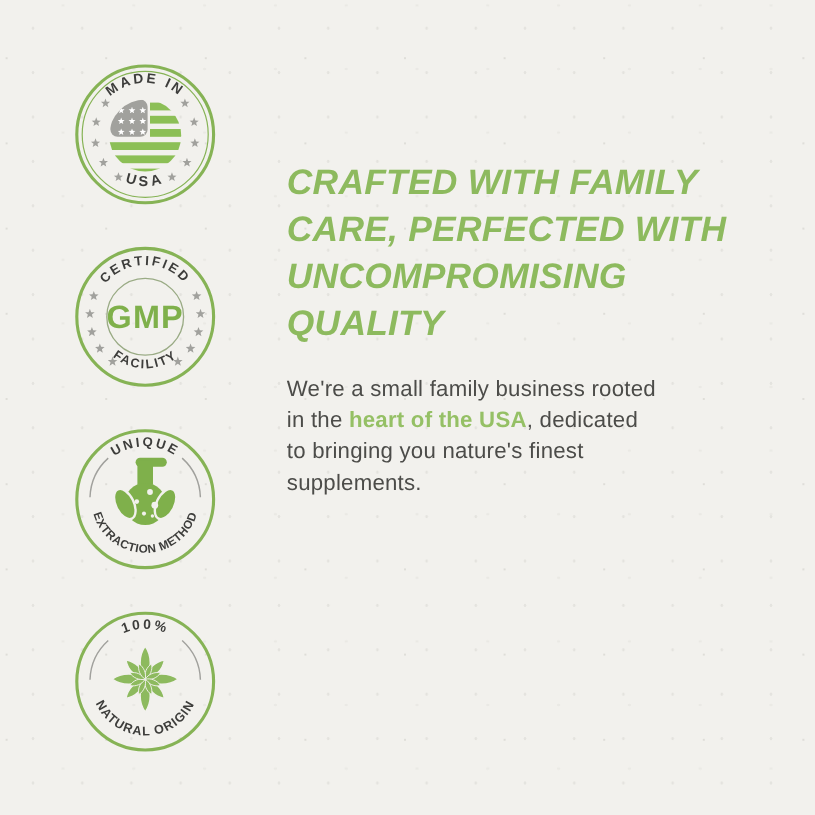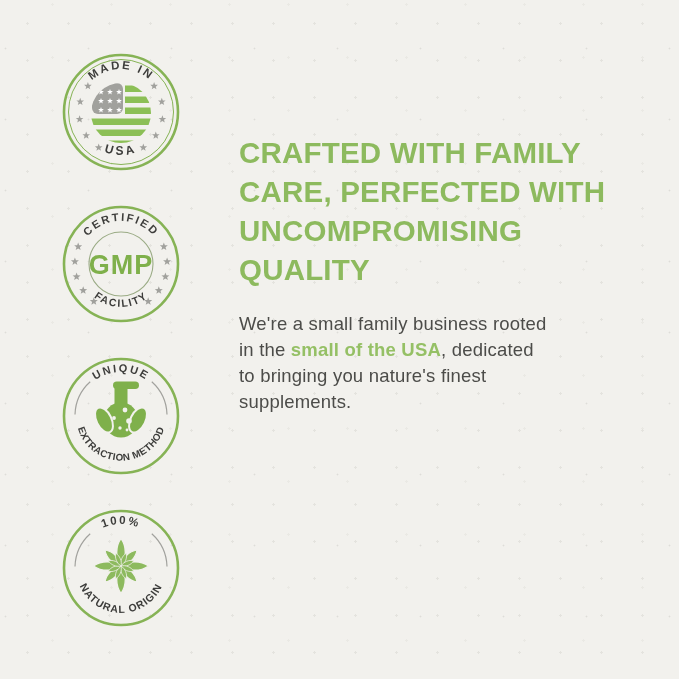--- a/index.html
+++ b/index.html
@@ -46,20 +46,21 @@
   .flask-leaf  { fill: var(--accent-deep,#7fb04b); stroke: var(--page-bg,#f2f1ed); stroke-width:2; }
   .bg-dot      { fill: var(--page-bg,#f2f1ed); }
   .leaf        { fill: var(--accent-green,#8dba5e); stroke: var(--page-bg,#f2f1ed); stroke-width:1.2; }
 
   .content { position:absolute; left:239px; top:133px; width:414px; }
   .headline {
     margin:0 0 22px 0;
     font-size:29.5px; line-height:39px; font-weight:bold; letter-spacing:.2px;
     color: var(--accent-green,#8dba5e);
     white-space:pre-line;
+    font-style:italic;
   }
   .body-par {
     margin:0 0 13px 0;
     font-size:18.5px; line-height:26px; letter-spacing:.2px;
     color: var(--text-dark,#4c4c49);
     white-space:pre-line;
   }
   .hl { color: var(--highlight-green,#95c065); font-weight:bold; }
 </style>
 </head>
@@ -198,17 +199,17 @@
 
 </div>
 
 <div class="content">
   <h1 class="headline">CRAFTED WITH FAMILY
 CARE, PERFECTED WITH
 UNCOMPROMISING
 QUALITY</h1>
 
   <p class="body-par"><span>We're a small family business rooted
-in the </span><span class="hl">small of the USA</span><span>, dedicated
+in the </span><span class="hl">heart of the USA</span><span>, dedicated
 to bringing you nature's finest
 supplements.</span></p>
 
 </div>
 
 </body></html>

